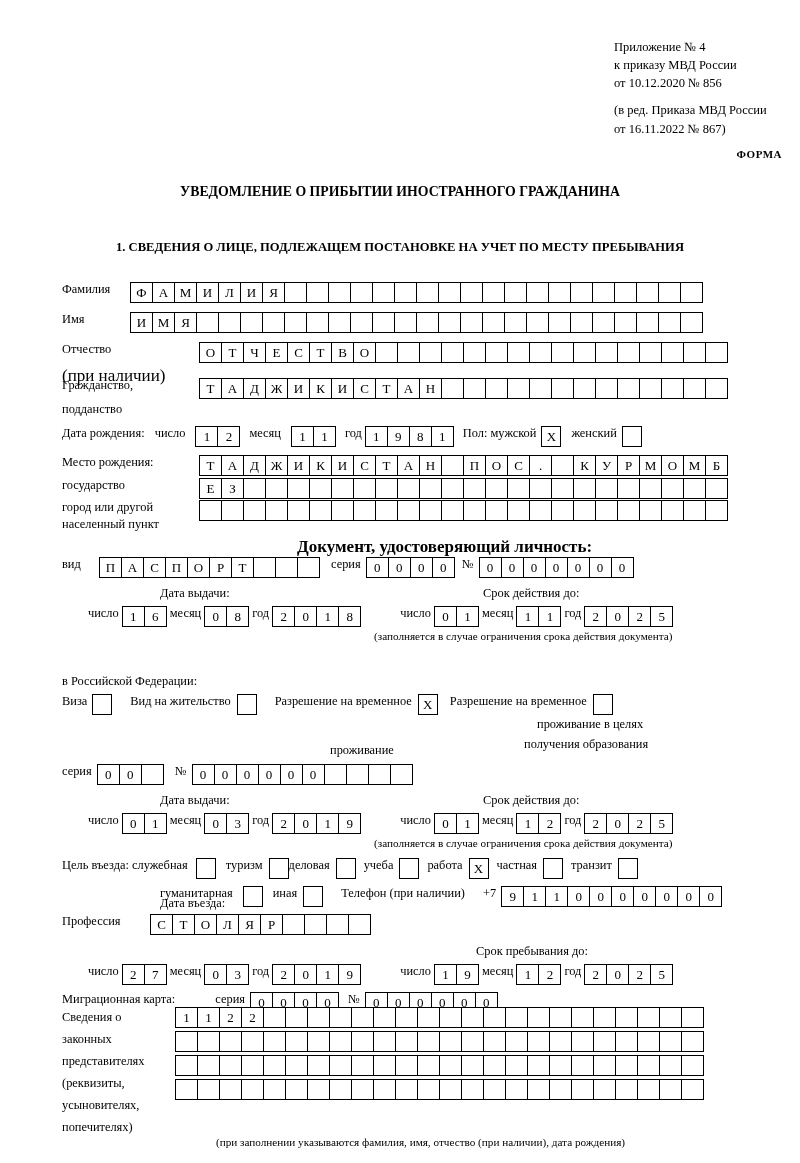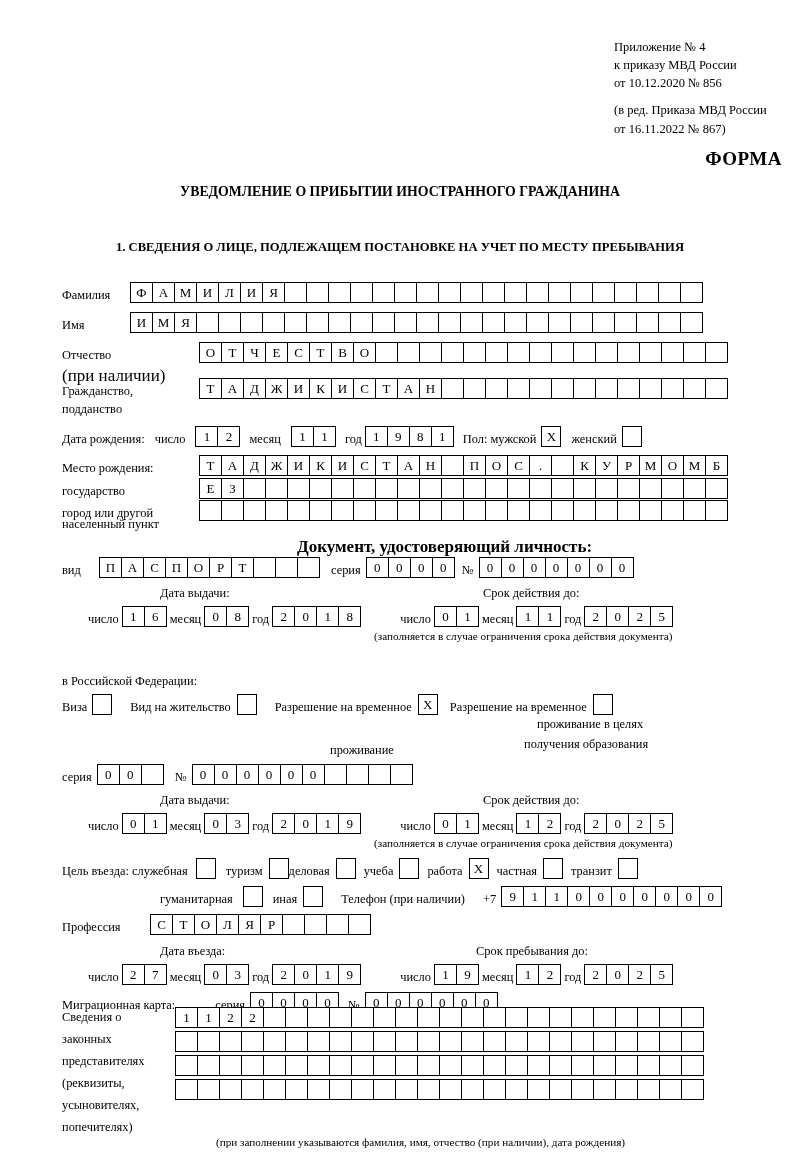--- a/index.html
+++ b/index.html
@@ -33,21 +33,21 @@
   .header-block .sub {
     margin-top: 9px;
   }
   .forma {
     position: absolute;
     top: 148px;
     left: 0;
     width: 782px;
     text-align: right;
     font-weight: bold;
-    font-size: 19px;
+    font-size: 11px;
     letter-spacing: .5px;
   }
   .doc-title {
     position: absolute;
     top: 182px;
     left: 0;
     width: 800px;
     text-align: center;
     font-weight: bold;
     font-size: 13.8px;
@@ -67,21 +67,21 @@
     left: 0;
     width: 800px;
     text-align: center;
     font-weight: bold;
     font-size: 12.6px;
   }
   
   .row {
     position: absolute;
     display: flex;
-    align-items: flex-end;
+    align-items: flex-start;
     font-size: 12.4px;
     white-space: nowrap;
   }
   .lbl {
     font-size: 12.4px;
     white-space: nowrap;
   }
   .small {
     font-size: 17px;
   }
@@ -626,21 +626,21 @@
         <span class="cell">Л</span>
         <span class="cell">Я</span>
         <span class="cell">Р</span>
         <span class="cell"></span>
         <span class="cell"></span>
         <span class="cell"></span>
         <span class="cell"></span>
       </span>
   </div>
 
-  <div class="row" style="top:944px; left:160px;">
+  <div class="row" style="top:896px; left:160px;">
     <span class="lbl">Дата въезда:</span>
   </div>
   <div class="row" style="top:944px; left:476px;">
     <span class="lbl">Срок пребывания до:</span>
   </div>
 
   <div class="row" style="top:964px; left:88px;">
     <span class="lbl">число</span>
     <span class="boxes" id="entry-day-boxes" style="margin-left:3px;">
         <span class="cell">2</span>

